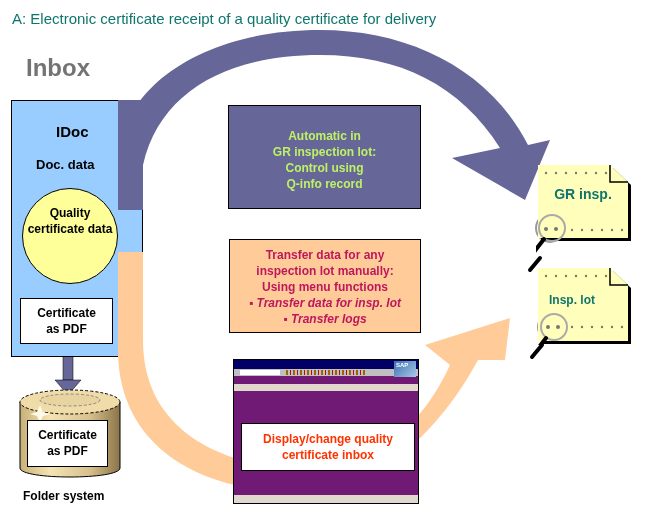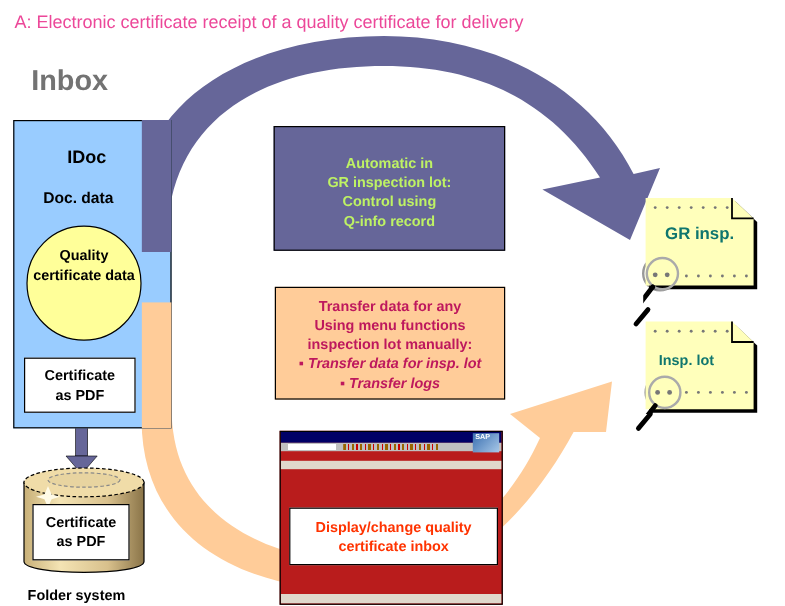--- a/index.html
+++ b/index.html
@@ -1,19 +1,19 @@
 <!DOCTYPE html>
 <html><head>
 <meta charset="utf-8">
 <style>
   html, body { margin: 0; padding: 0; background: #ffffff; }
   body { width: 654px; height: 505px; position: relative; overflow: hidden;
          font-family: "Liberation Sans", sans-serif; }
   .abs { position: absolute; }
-  #title { left: 12px; top: 10px; font-size: 15px; color: #ec4899; white-space: nowrap; }
+  #title { left: 12px; top: 10px; font-size: 15px; color: #0f766e; white-space: nowrap; }
   #inbox-heading { left: 26px; top: 54px; font-size: 24px; font-weight: bold; color: #737373; }
   #arrows { left: 0; top: 0; width: 654px; height: 505px; }
   #idoc-box { left: 11px; top: 100px; width: 132px; height: 257px; background: #99ccff;
               border: 1px solid #000; box-sizing: border-box; }
   #idoc-label { left: 56px; top: 123px; font-size: 15px; font-weight: bold; }
   #docdata-label { left: 36px; top: 157px; font-size: 13px; font-weight: bold; }
   #quality-circle { left: 22px; top: 188px; width: 96px; height: 96px; border-radius: 50%;
                     background: #ffff99; border: 1px solid #000; box-sizing: border-box; }
   #quality-text { left: 18px; top: 205px; width: 104px; text-align: center; font-size: 12px;
                   font-weight: bold; line-height: 16px; }
@@ -24,21 +24,21 @@
                border: 1px solid #000; box-sizing: border-box; text-align: center;
                font-size: 12px; font-weight: bold; line-height: 16px; padding-top: 6px; z-index: 3; }
   #folder-label { left: 23px; top: 489px; font-size: 12px; font-weight: bold; }
   #auto-box { left: 228px; top: 105px; width: 193px; height: 104px; background: #666699;
               border: 1px solid #000; box-sizing: border-box; color: #bef264; text-align: center;
               font-size: 12px; font-weight: bold; line-height: 16px; padding-top: 22px; }
   #manual-box { left: 229px; top: 239px; width: 192px; height: 94px; background: #ffcc99;
                 border: 1px solid #000; box-sizing: border-box; color: #be185d; text-align: center;
                 font-size: 12px; font-weight: bold; line-height: 16px; padding-top: 7px; }
   #manual-box .it { font-style: italic; }
-  #sap-window { left: 233px; top: 359px; width: 186px; height: 145px; background: #b91c1c;
+  #sap-window { left: 233px; top: 359px; width: 186px; height: 145px; background: #701a75;
                 border: 1px solid #000; box-sizing: border-box; overflow: hidden; }
   #sap-titlebar { left: 0; top: 0; width: 100%; height: 9px; background: #000066; }
   #sap-logo { right: 2px; top: 1px; width: 22px; height: 16px;
               background: linear-gradient(135deg, #3a6fb0, #a8c8e8); color: #fff;
               font-size: 6px; font-weight: bold; line-height: 8px; padding-left: 2px; box-sizing: border-box; }
   #sap-toolbar { left: 0; top: 9px; width: 100%; height: 7px; background: #c0c0c0; }
   #sap-cmd { left: 6px; top: 10px; width: 40px; height: 5px; background: #fff; }
   #sap-toolbar-icons { left: 52px; top: 10px; width: 80px; height: 5px;
                        background: repeating-linear-gradient(90deg, #996600 0 2px, #c0c0c0 2px 4px, #cc0000 4px 5px, #c0c0c0 5px 7px); }
   #sap-band1 { left: 0; top: 24px; width: 100%; height: 7px; background: #e0d8cc; }
@@ -115,22 +115,22 @@
 
 <div class="abs" id="auto-box">
   <div>Automatic in</div>
   <div>GR inspection lot:</div>
   <div>Control using</div>
   <div>Q-info record</div>
 </div>
 
 <div class="abs" id="manual-box">
   <div>Transfer data for any</div>
+  <div>inspection lot manually:</div>
   <div>Using menu functions</div>
-  <div>inspection lot manually:</div>
   <div>▪ <span class="it">Transfer data for insp. lot</span></div>
   <div>▪ <span class="it">Transfer logs</span></div>
 </div>
 
 <div class="abs" id="sap-window">
   <div class="abs" id="sap-titlebar"></div>
   <div class="abs" id="sap-toolbar"></div>
   <div class="abs" id="sap-cmd"></div>
   <div class="abs" id="sap-toolbar-icons"></div>
   <div class="abs" id="sap-logo">SAP</div>

